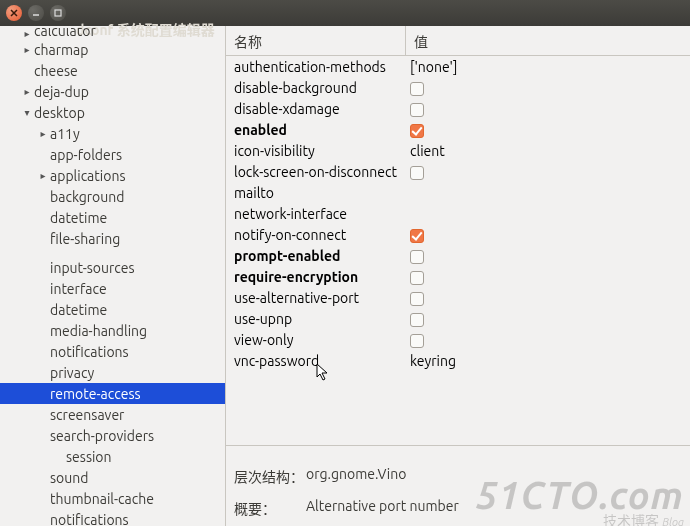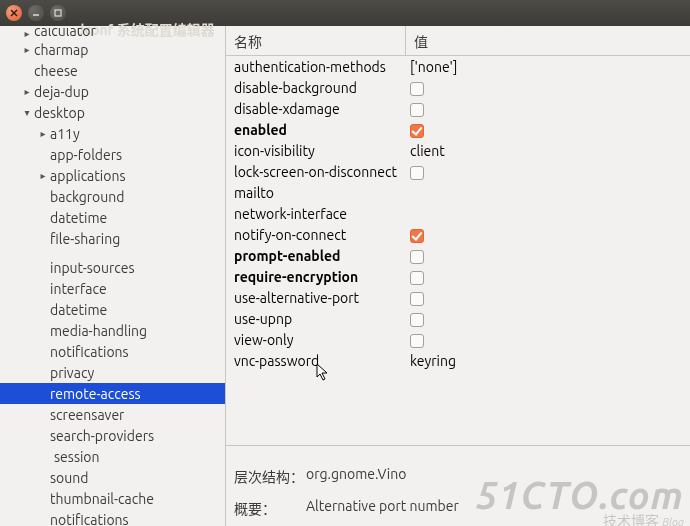--- a/index.html
+++ b/index.html
@@ -136,21 +136,21 @@
         <span class="lbl">remote-access</span>
       </div>
       <div class="row" style="padding-left: 36px;">
         <span class="exp"></span>
         <span class="lbl">screensaver</span>
       </div>
       <div class="row" style="padding-left: 36px;">
         <span class="exp"></span>
         <span class="lbl">search-providers</span>
       </div>
-      <div class="row" style="padding-left: 40px;">
+      <div class="row" style="padding-left: 52px;">
         <span class="exp"></span>
         <span class="lbl">session</span>
       </div>
       <div class="row" style="padding-left: 36px;">
         <span class="exp"></span>
         <span class="lbl">sound</span>
       </div>
       <div class="row" style="padding-left: 36px;">
         <span class="exp"></span>
         <span class="lbl">thumbnail-cache</span>

